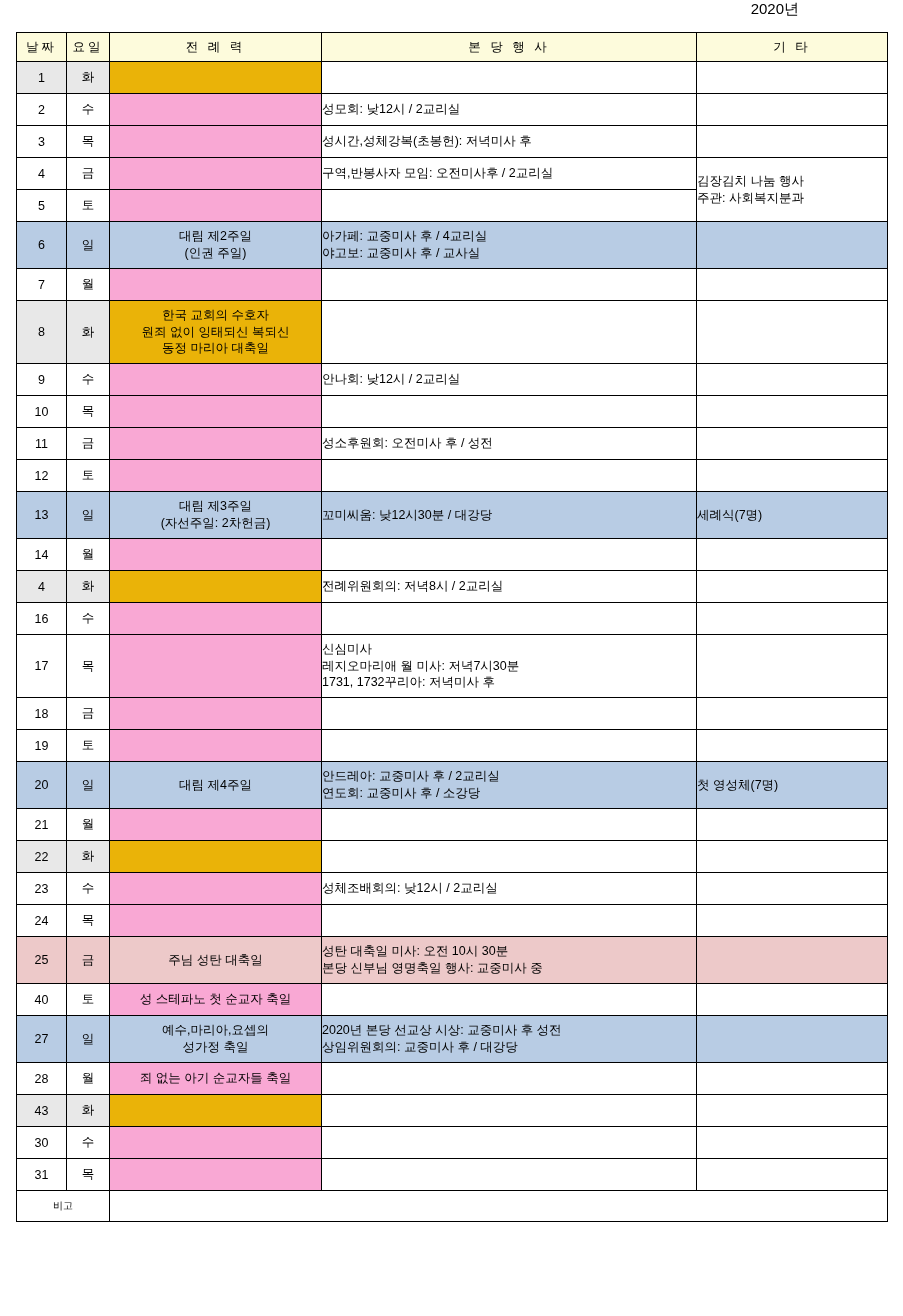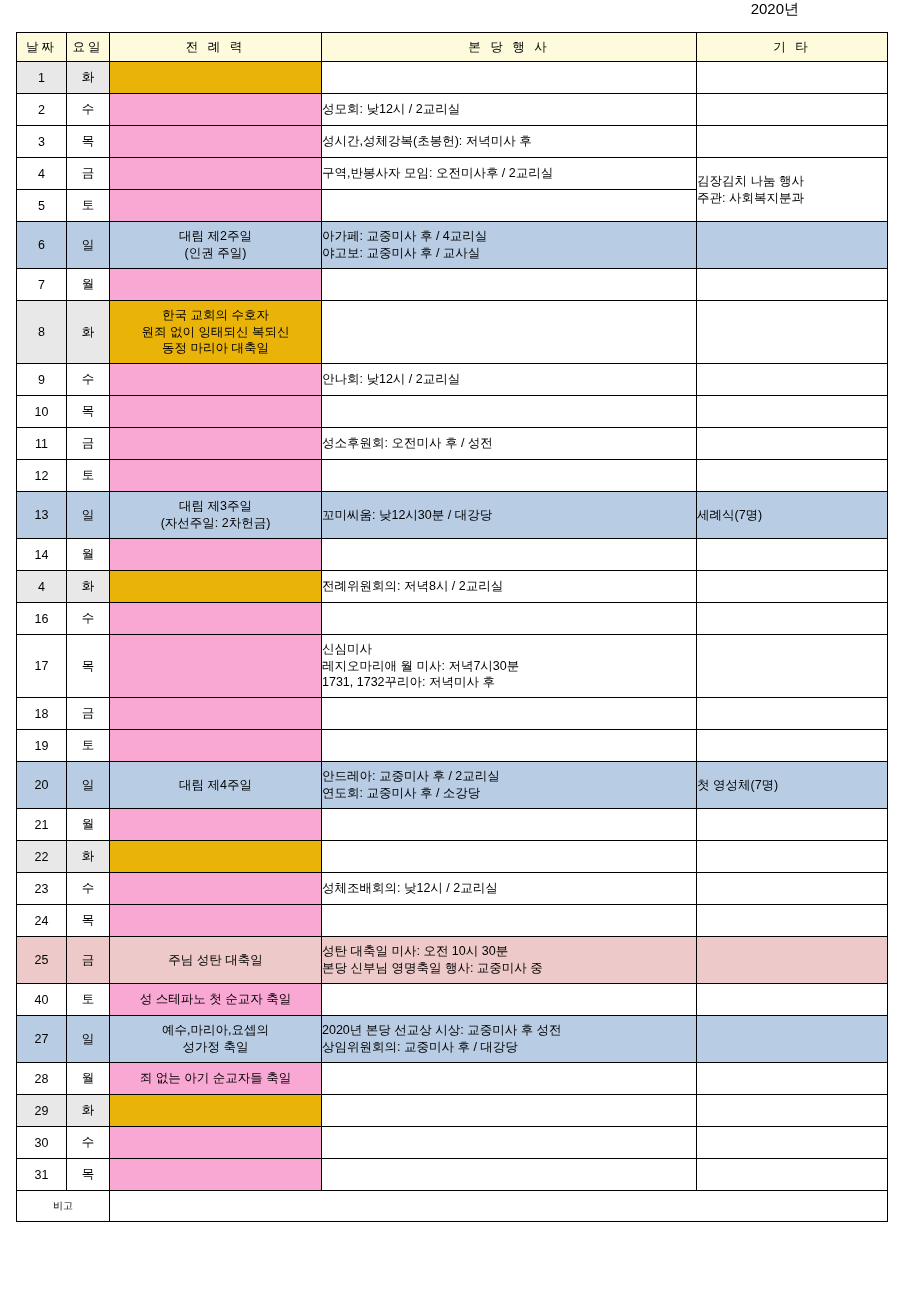--- a/index.html
+++ b/index.html
@@ -332,21 +332,21 @@
           <td class="etc nowrap"></td>
         </tr>
         <tr class="r-plain h1">
           <td class="date">28</td>
           <td class="day">월</td>
           <td class="lit nowrap">죄 없는 아기 순교자들 축일</td>
           <td class="main nowrap"></td>
           <td class="etc nowrap"></td>
         </tr>
         <tr class="r-gray h1">
-          <td class="date">29</td>
+          <td class="date">43</td>
           <td class="day">화</td>
           <td class="lit nowrap"></td>
           <td class="main nowrap"></td>
           <td class="etc nowrap"></td>
         </tr>
         <tr class="r-plain h1">
           <td class="date">30</td>
           <td class="day">수</td>
           <td class="lit nowrap"></td>
           <td class="main nowrap"></td>

